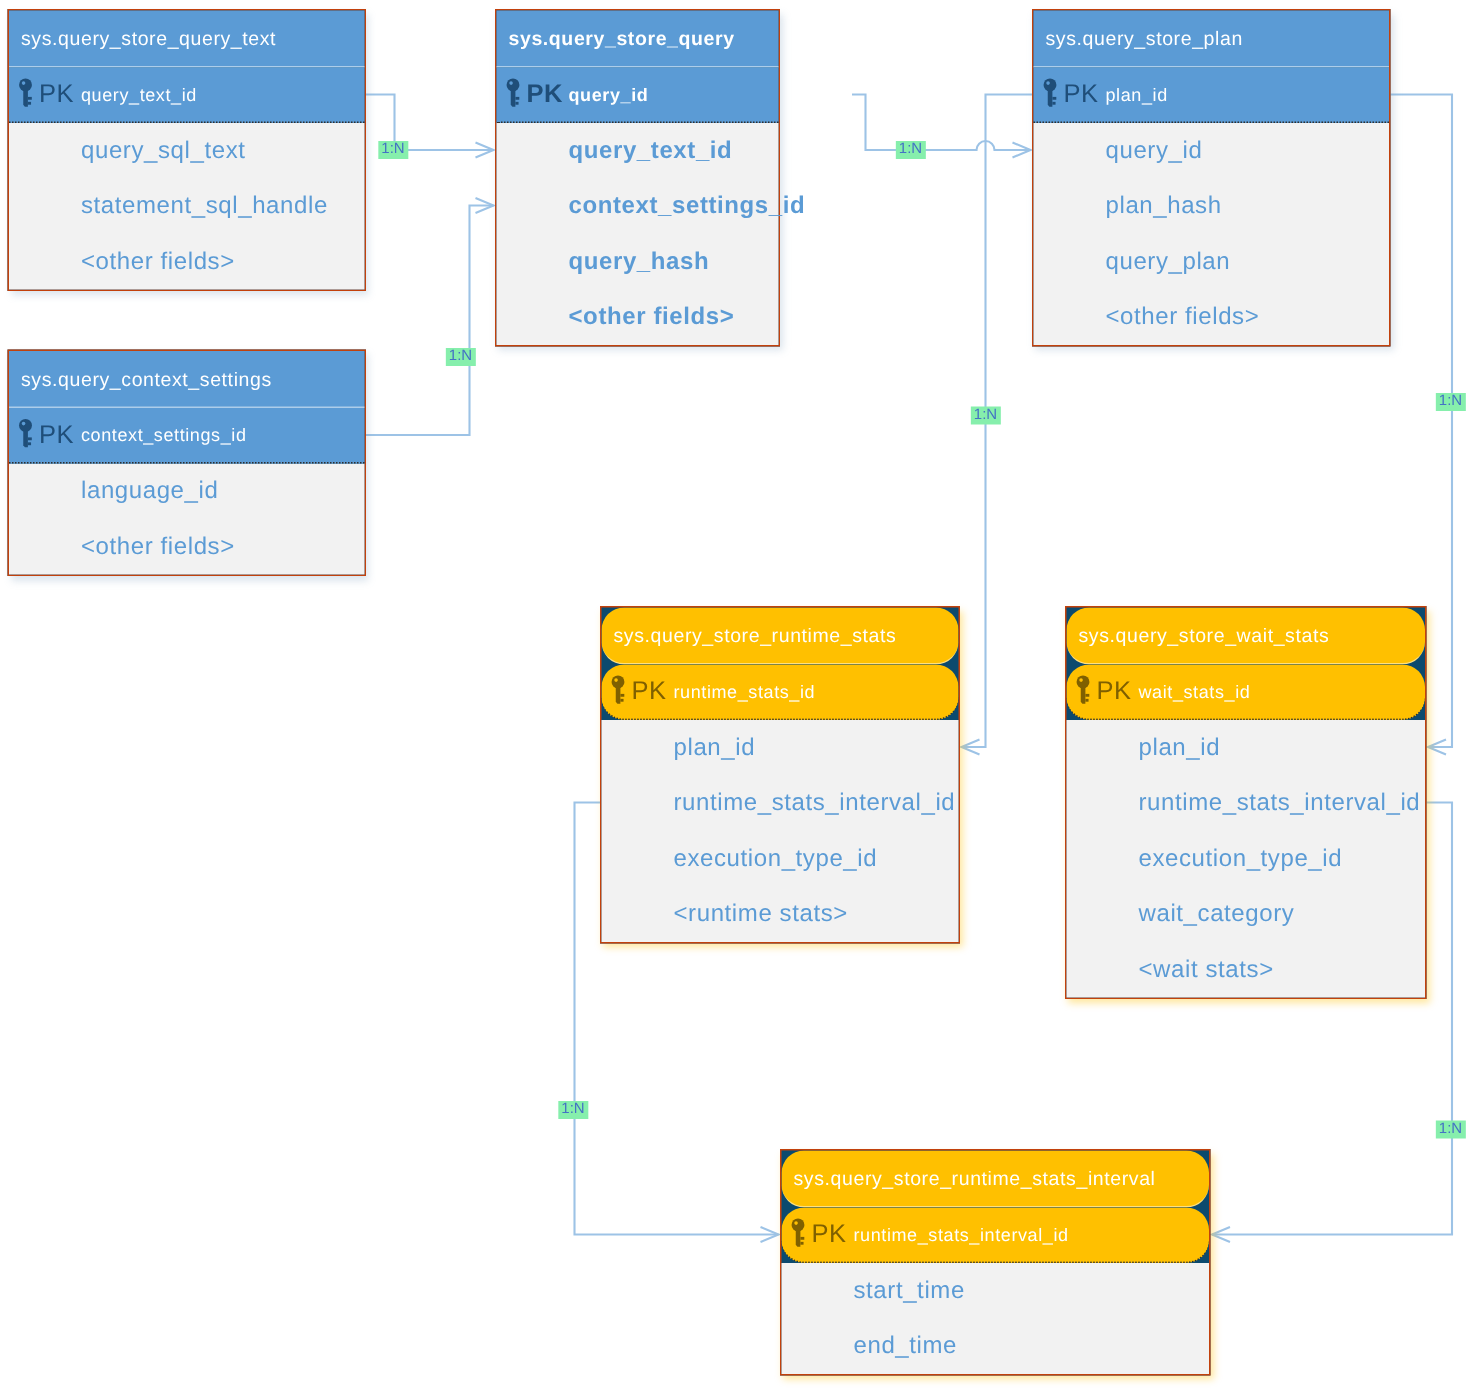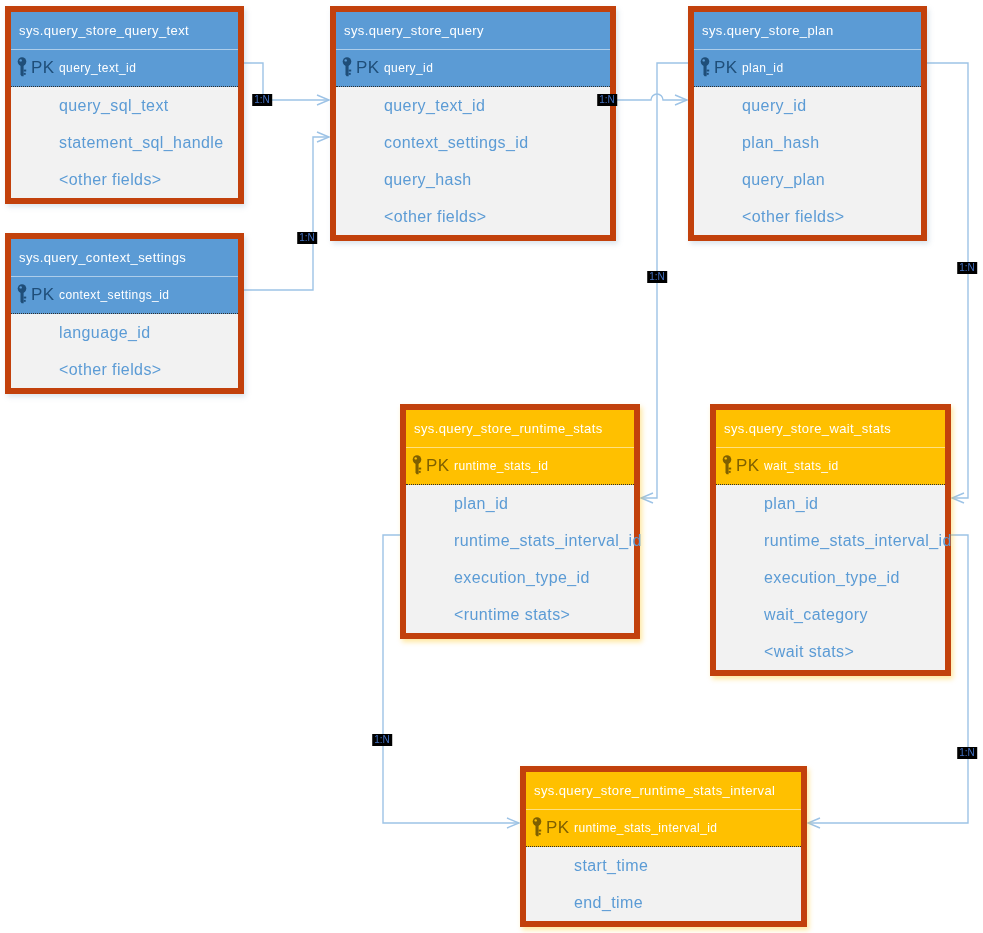--- a/index.html
+++ b/index.html
@@ -4,49 +4,49 @@
 <style>
   html,body{margin:0;padding:0;background:#ffffff;}
   #canvas{
     position:relative;width:983px;height:933px;overflow:hidden;
     font-family:"Liberation Sans","DejaVu Sans",sans-serif;
     background:#ffffff;
   }
   #wires{position:absolute;left:0;top:0;}
   .entity{
     position:absolute;box-sizing:border-box;
-    border:6px solid #c2410c;background:#0c4a6e;text-align:right;
+    border:1px solid #c2410c;background:#0c4a6e;text-align:right;
   }
   .entity.blue{box-shadow:2px 3px 5px rgba(130,160,190,0.28);}
   .entity.orange{box-shadow:2px 3px 5px rgba(255,192,0,0.38);}
   .entity .title{
     height:38px;box-sizing:border-box;display:flex;align-items:center;
     padding-left:8px;color:#ffffff;font-size:13px;letter-spacing:0.4px;
     border-bottom:1px solid rgba(255,255,255,0.5);white-space:nowrap;
   }
   .entity .pk-row{
     position:relative;height:37px;box-sizing:border-box;display:flex;align-items:center;
     color:#ffffff;font-size:12px;letter-spacing:0.4px;
     border-bottom:1px dotted #2e2e2e;white-space:nowrap;
   }
   .entity.blue .title,.entity.blue .pk-row{background:#5b9bd5;}
-  .entity.orange .title,.entity.orange .pk-row{background:#ffc000;}
+  .entity.orange .title,.entity.orange .pk-row{background:#ffc000;border-radius:15px;}
   .key-icon{margin-left:6px;flex:0 0 auto;}
   .pk-badge{margin-left:2px;font-size:17px;}
   .entity.blue .pk-badge{color:#1f4e79;}
   .entity.orange .pk-badge{color:#7f6000;}
   .pk-field{position:absolute;left:48px;color:#ffffff;}
   .body{background:#f2f2f2;}
   .field-row{
     height:37px;box-sizing:border-box;display:flex;align-items:center;
     padding-left:48px;color:#5b9bd5;font-size:16px;letter-spacing:0.4px;white-space:nowrap;
   }
   .cardinality{
     position:absolute;transform:translate(-50%,-50%);
-    font-size:10px;line-height:12px;color:#4472c4;background:#000000;padding:0 2px;
+    font-size:10px;line-height:12px;color:#4472c4;background:#86efac;padding:0 2px;
   }
 </style>
 </head>
 <body>
 
 <div id="canvas">
   <svg id="wires" width="983" height="933">
       <g fill="none" stroke="#9DC3E6" stroke-width="1.4">
         <path d="M244,63 L263,63 L263,100 L329,100"></path>
         <path d="M317,95 L329,100 L317,105"></path>
@@ -89,21 +89,21 @@
      </svg></span>
           <span class="pk-badge">PK</span>
           <span class="pk-field">query_text_id</span>
         </div>
         <div class="body">
           <div class="field-row">query_sql_text</div>
           <div class="field-row">statement_sql_handle</div>
           <div class="field-row">&lt;other fields&gt;</div>
         </div>
       </div>
-      <div class="entity blue" style="left: 330px; top: 6px; width: 286px;">
+      <div class="entity blue" style="left: 330px; top: 6px; width: 190px; font-weight: bold;">
         <div class="title">sys.query_store_query</div>
         <div class="pk-row">
           <span class="key-icon"><svg width="12" height="20" viewBox="0 0 12 20">
        <circle cx="5" cy="4.6" r="4.3" fill="#1F4E79"></circle>
        <circle cx="3.7" cy="3.4" r="1.2" fill="#5B9BD5"></circle>
        <path d="M3.5 8 L6.6 8 L6.6 19.2 L4.6 19.2 L3.5 17.8 Z" fill="#1F4E79"></path>
        <rect x="6.6" y="12.6" width="2.6" height="1.9" fill="#1F4E79"></rect>
        <rect x="6.6" y="15.9" width="2.1" height="1.9" fill="#1F4E79"></rect>
      </svg></span>
           <span class="pk-badge">PK</span>

